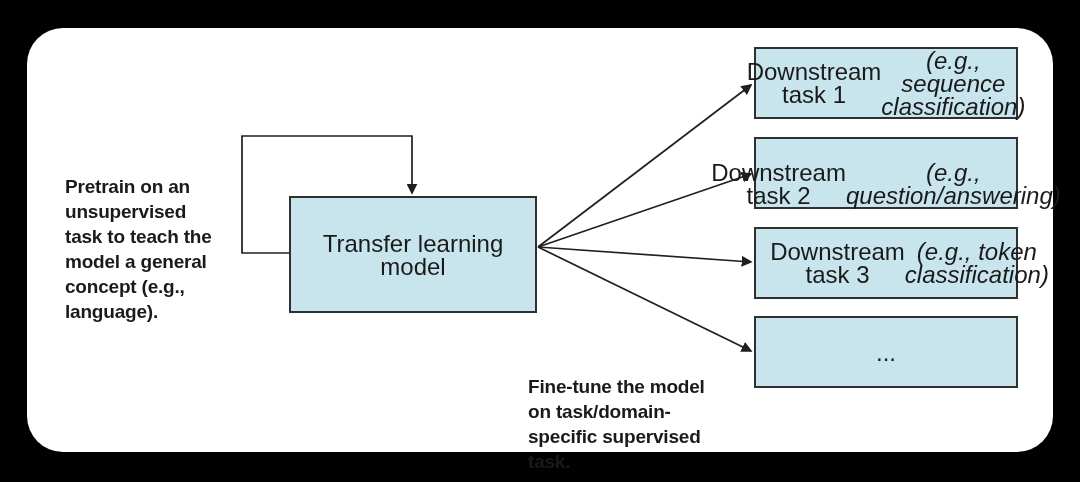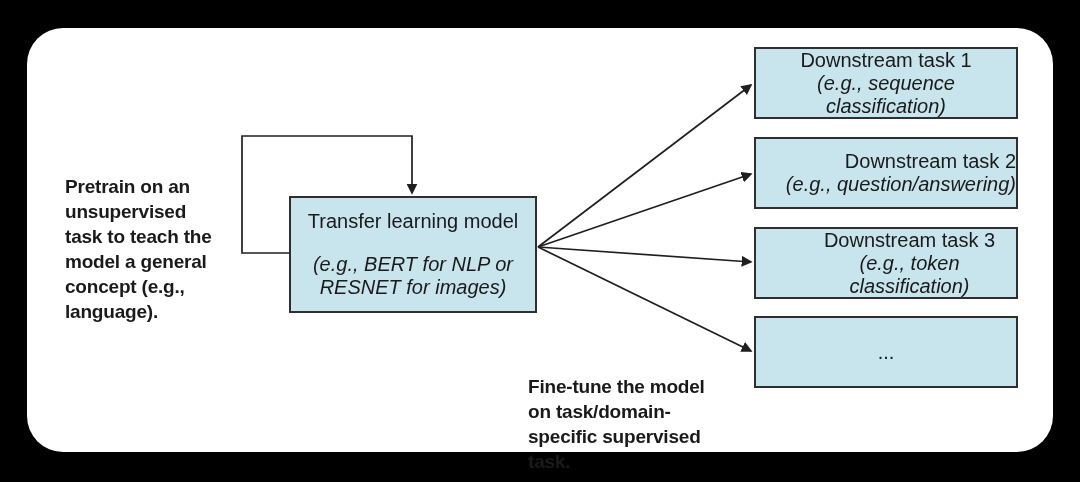--- a/index.html
+++ b/index.html
@@ -44,26 +44,26 @@
     letter-spacing: -0.2px;
   }
   .note-pretrain { left: 38px; top: 146px; width: 210px; }
   .note-finetune { left: 501px; top: 318px; width: 230px; margin-top: 28px; }
   .node {
     position: absolute;
     box-sizing: border-box;
     background: var(--node-fill, #c8e4ec);
     border: 2px solid var(--node-border, #2f2f2f);
     display: flex;
-    flex-direction: column;
+    flex-direction: row;
     align-items: center;
     justify-content: center;
     text-align: center;
     color: var(--text, #1a1a1a);
-    font-size: 20px;
+    font-size: 24px;
     line-height: 23px;
   }
   .node .sub { white-space: pre-line; font-style: italic; }
   .node-model {
     left: 262px; top: 168px; width: 248px; height: 117px;
     gap: 20px;
     align-items: center;
   }
   .node-task { left: 727px; width: 264px; height: 72px; }
   .node-task-1 { top: 19px; }
@@ -79,22 +79,20 @@
 
     <div class="note note-pretrain">Pretrain on an
 unsupervised
 task to teach the
 model a general
 concept (e.g.,
 language).</div>
 
     <div class="node node-model">
       <div class="title">Transfer learning model</div>
-      <div class="sub">(e.g., BERT for NLP or
-RESNET for images)</div>
     </div>
 
     <div class="node node-task node-task-1">
       <div class="title">Downstream task 1</div>
       <div class="sub">(e.g., sequence classification)</div>
     </div>
 
     <div class="node node-task node-task-2">
       <div class="title">Downstream task 2</div>
       <div class="sub">(e.g., question/answering)</div>

